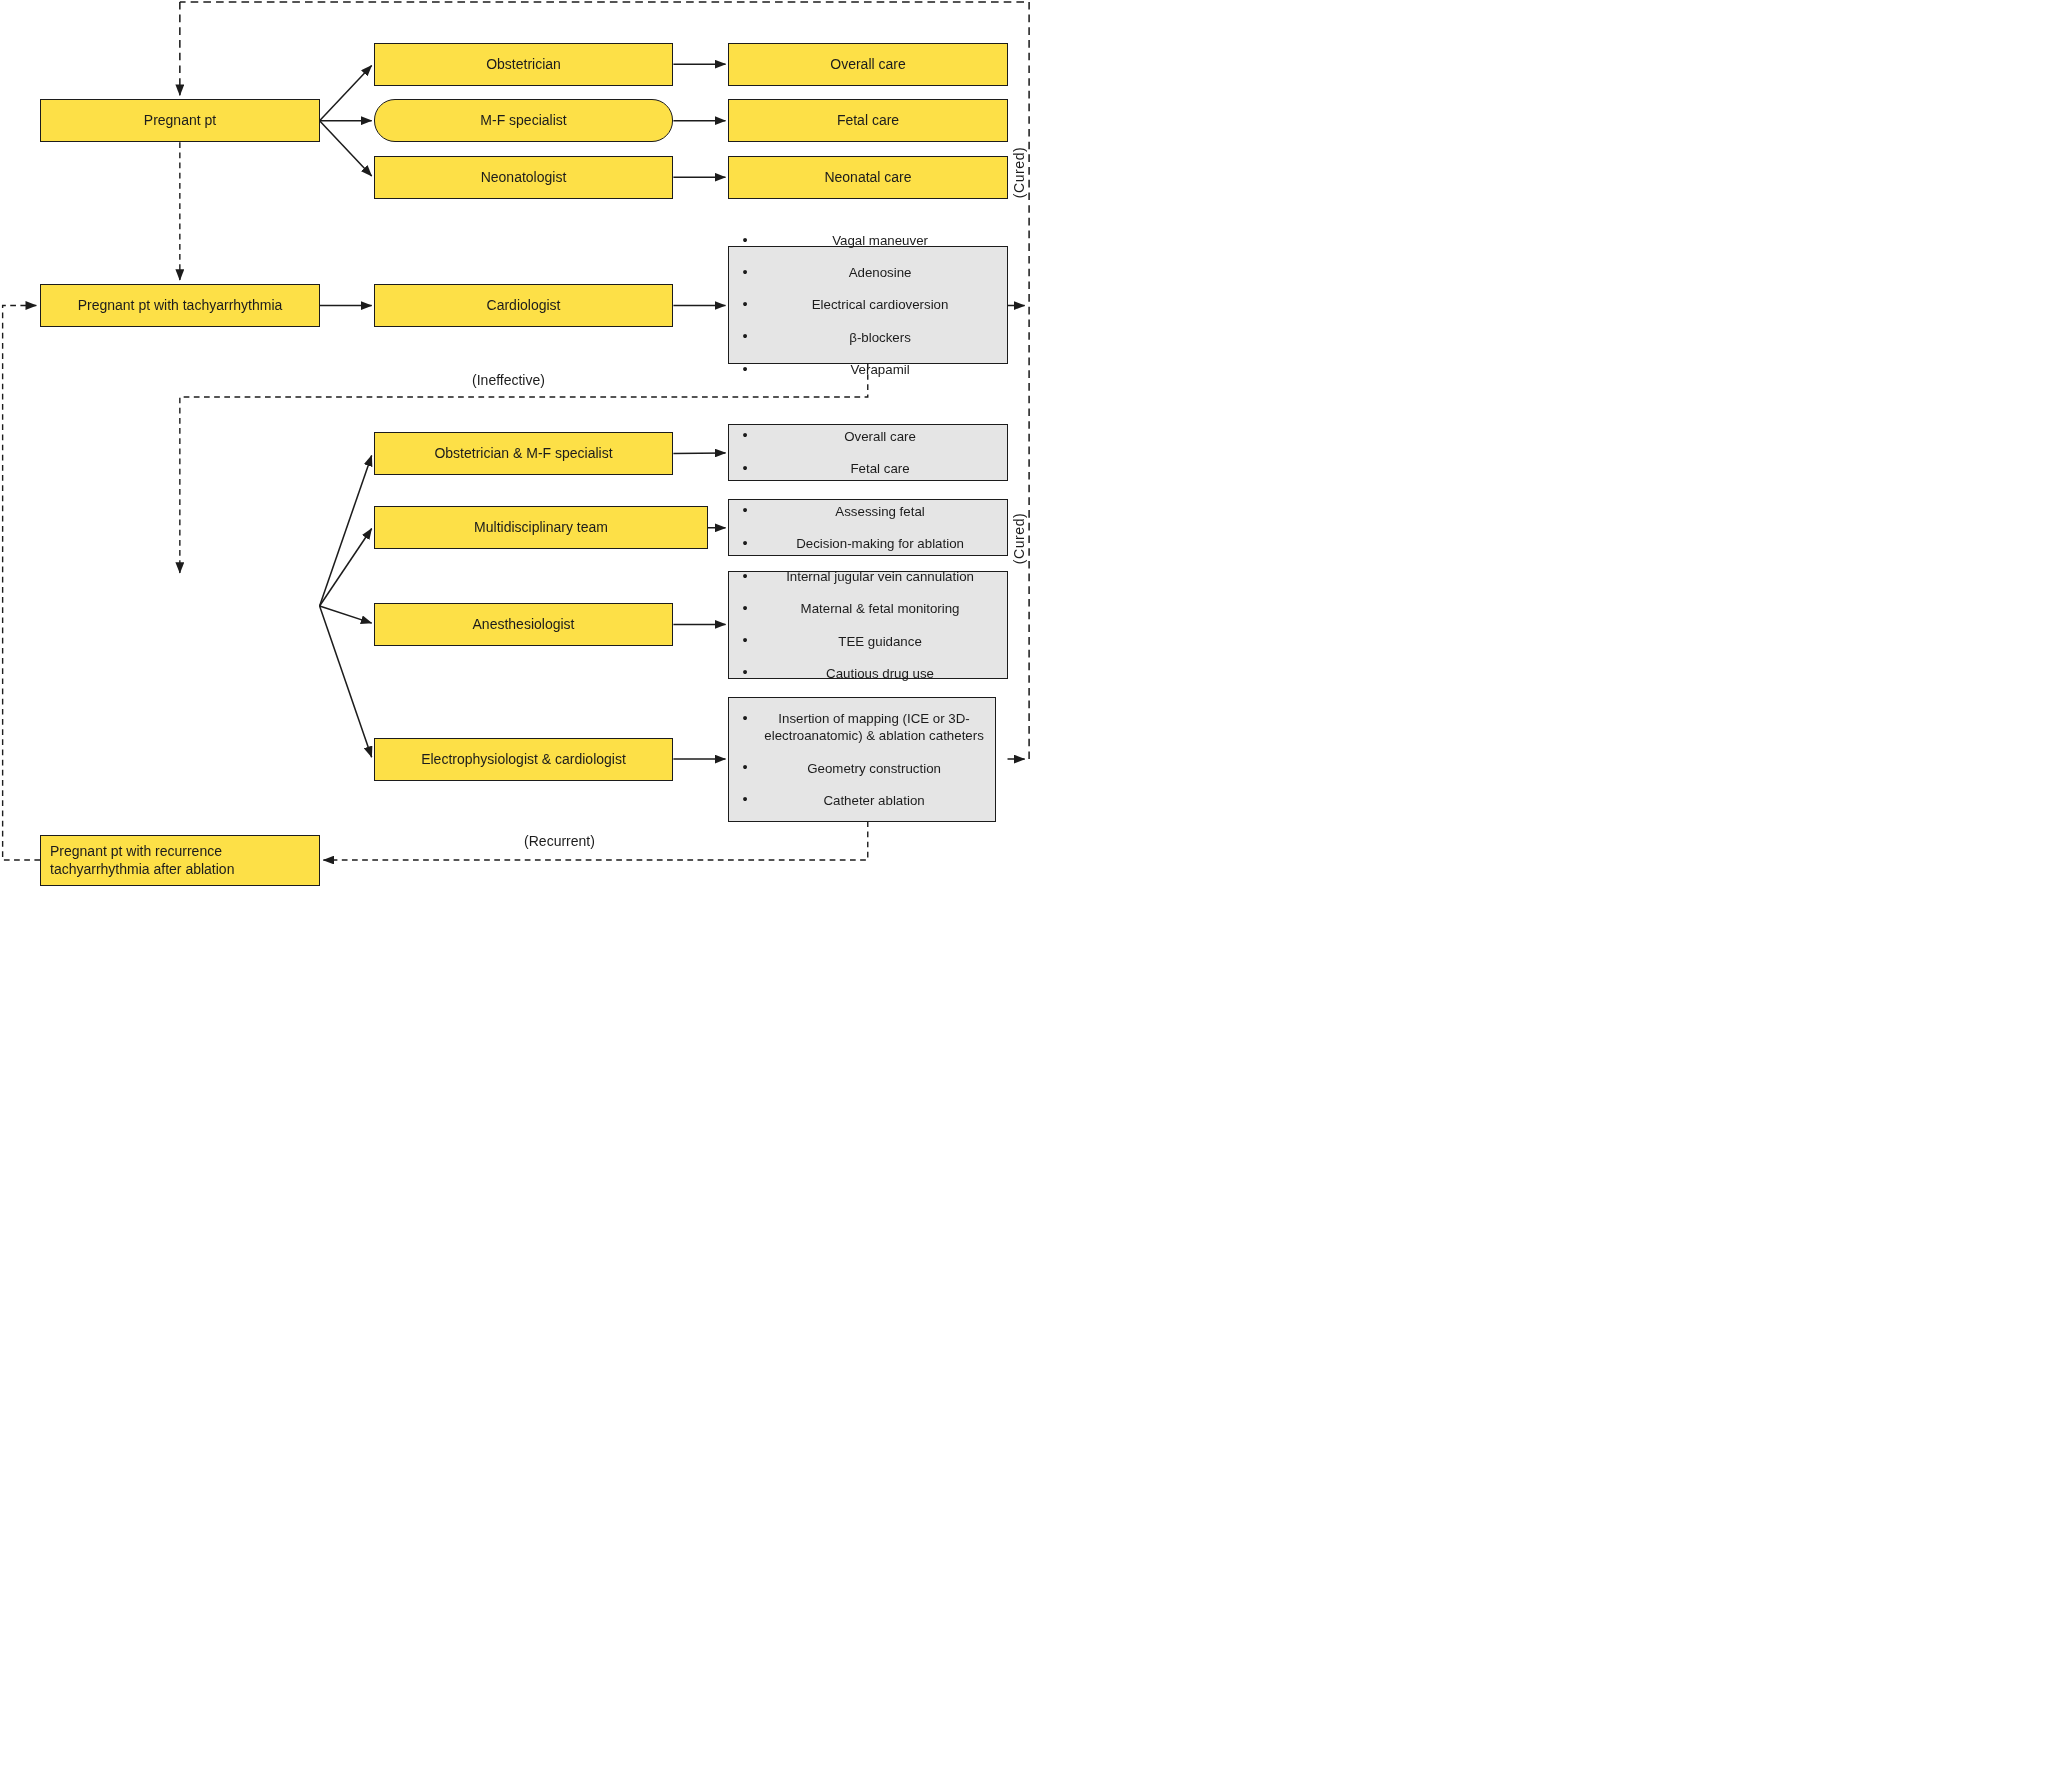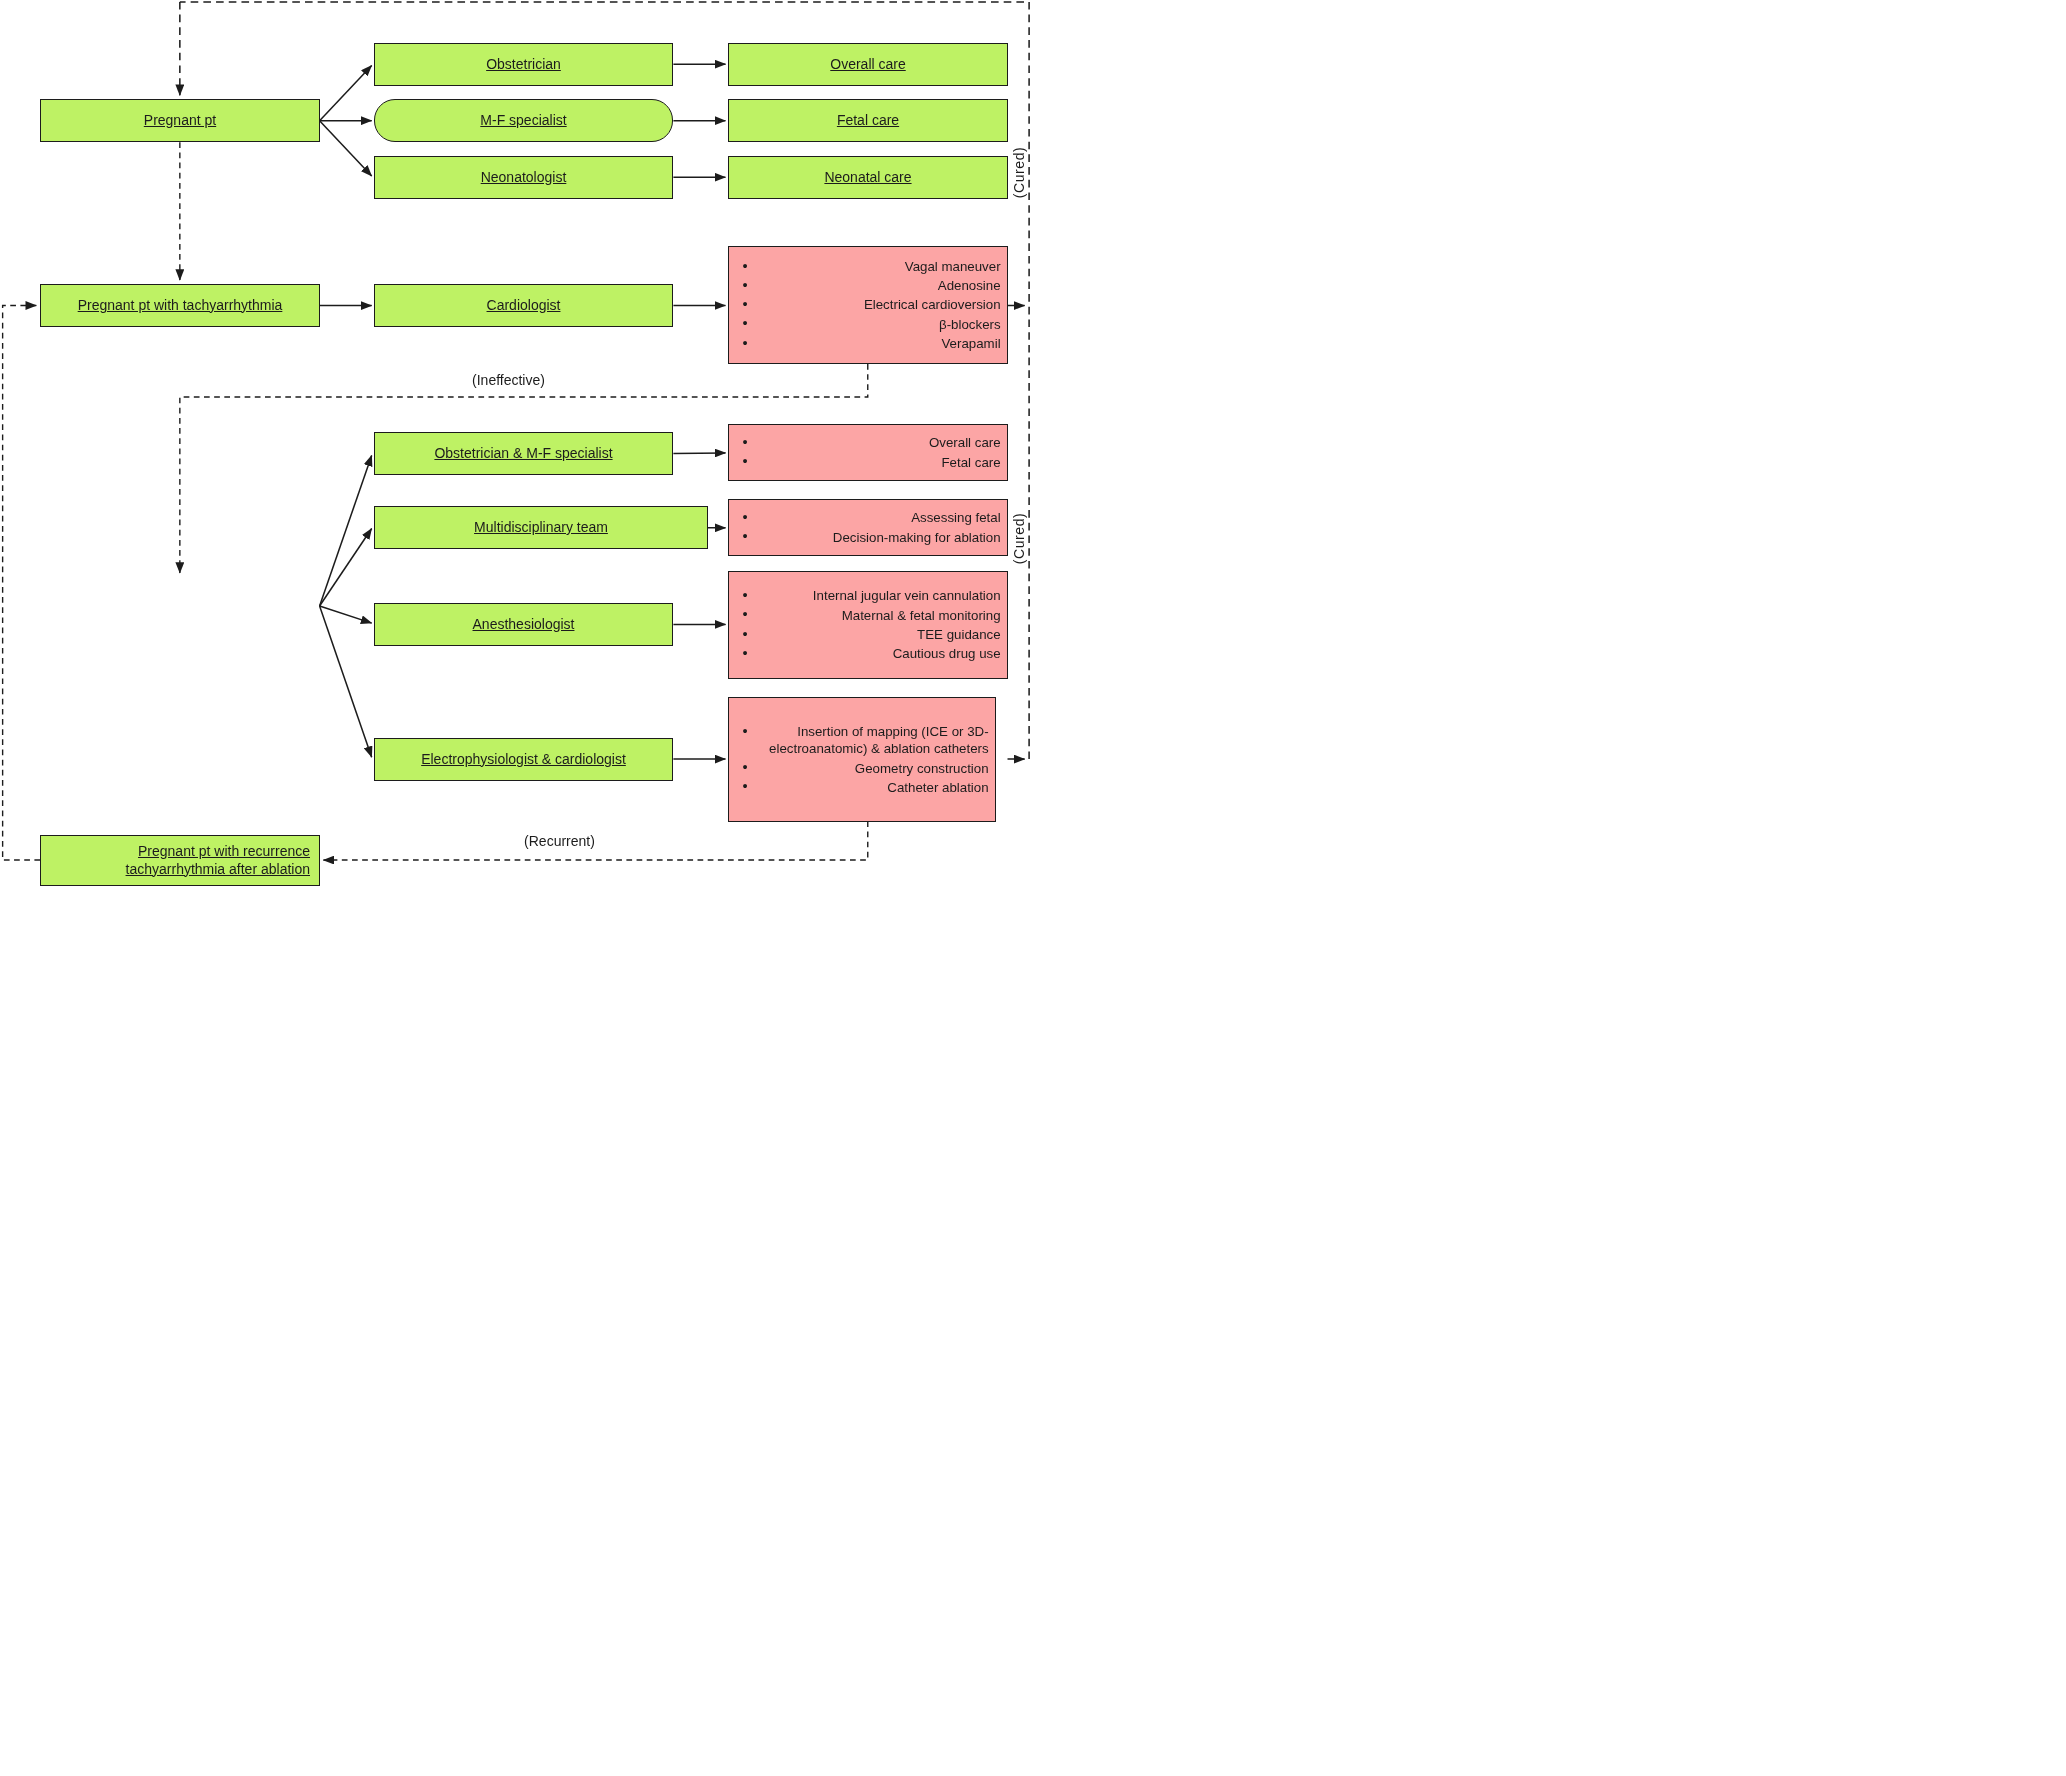--- a/index.html
+++ b/index.html
@@ -4,33 +4,32 @@
 <style>
   html,body { margin:0; padding:0; background:#ffffff; }
   #page {
     position:relative; width:1033px; height:888px;
     background:#ffffff; overflow:hidden;
     font-family:"Liberation Sans", sans-serif; color:#1c1c1c;
   }
   #connectors { position:absolute; left:0; top:0; width:1033px; height:888px; pointer-events:none; }
   .box {
     position:absolute; box-sizing:border-box;
-    border:1.9px solid #1c1c1c; background:#bef264;
+    border:1.9px solid #1c1c1c; background:#fde047;
     display:flex; align-items:center; justify-content:center;
-    text-align:right; font-size:14px; line-height:1.25;
+    text-align:left; font-size:14px; line-height:1.25;
     padding:2.5px 9px;
-    text-decoration:underline;
   }
   ul.bullets {
     position:absolute; box-sizing:border-box;
-    border:1.9px solid #1c1c1c; background:#fca5a5;
+    border:1.9px solid #1c1c1c; background:#e5e5e5;
     margin:0; list-style:none;
     display:flex; flex-direction:column; justify-content:center;
-    gap:2px; padding:6.4px 6.4px 6.4px 30.5px;
-    font-size:13.3px; text-align:right;
+    gap:15px; padding:6.4px 6.4px 6.4px 30.5px;
+    font-size:13.3px; text-align:center;
   }
   ul.bullets li { position:relative; line-height:1.3; }
   ul.bullets li::before {
     content:"\2022"; position:absolute; left:-17px; top:-1.3px; font-size:14.6px;
   }
   .float-label {
     position:absolute; font-size:14px;
     display:flex; align-items:center; justify-content:center;
     white-space:nowrap;
   }

